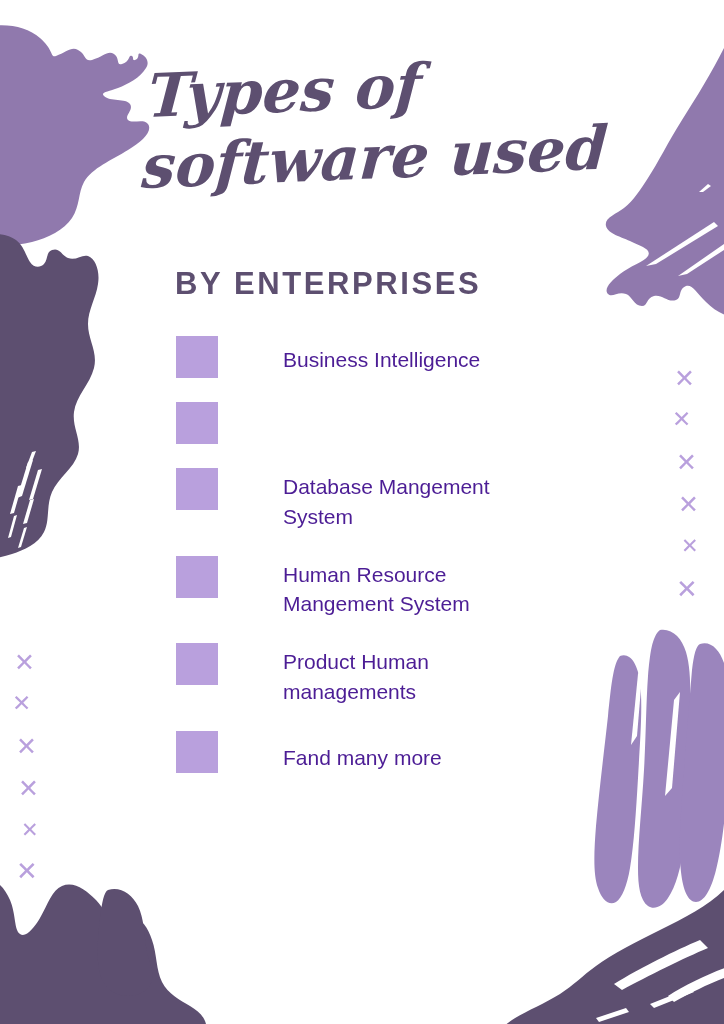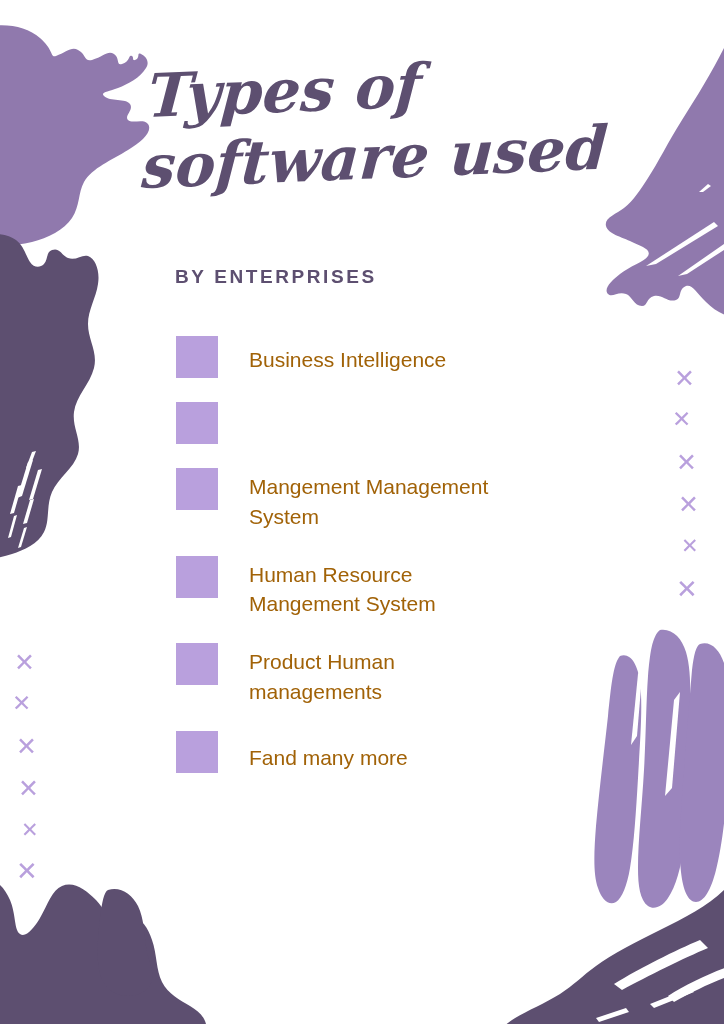--- a/index.html
+++ b/index.html
@@ -61,21 +61,21 @@
     margin-top: 14px;
     margin-left: 2px;
     transform: rotate(-2.4deg) skewX(-6deg);
     transform-origin: left center;
   }
 
   .subtitle {
     position: absolute;
     left: 175px;
     top: 266px;
-    font-size: 19px;
+    font-size: 31px;
     font-weight: 700;
     letter-spacing: 2.6px;
     color: #5d4f70;
   }
 
   .list {
     position: absolute;
     left: 176px;
     top: 336px;
     width: 400px;
@@ -89,23 +89,24 @@
   .bullet {
     flex: 0 0 auto;
     width: 42px;
     height: 42px;
     background: #b9a0dd;
     margin-right: 31px;
   }
   .item-label {
     font-size: 21px;
     line-height: 1.42;
-    color: #a16207;
+    color: #4c1d95;
     padding-top: 4px;
     white-space: pre-line;
+    margin-left: 34px;
   }
   .list-item.single .item-label { padding-top: 9px; }
 
   
   .xmark {
     position: absolute;
     color: #b9a0dd;
     font-weight: 700;
     line-height: 1;
     font-family: "DejaVu Sans", sans-serif;
@@ -325,21 +326,21 @@
         <span class="bullet"></span>
         <span class="item-label">Business Intelligence</span>
       </div>
 
       <div class="list-item">
         <span class="bullet"></span>
       </div>
 
       <div class="list-item">
         <span class="bullet"></span>
-        <span class="item-label">Mangement Management
+        <span class="item-label">Database Mangement
 System</span>
       </div>
 
       <div class="list-item">
         <span class="bullet"></span>
         <span class="item-label">Human Resource
 Mangement System</span>
       </div>
 
 

